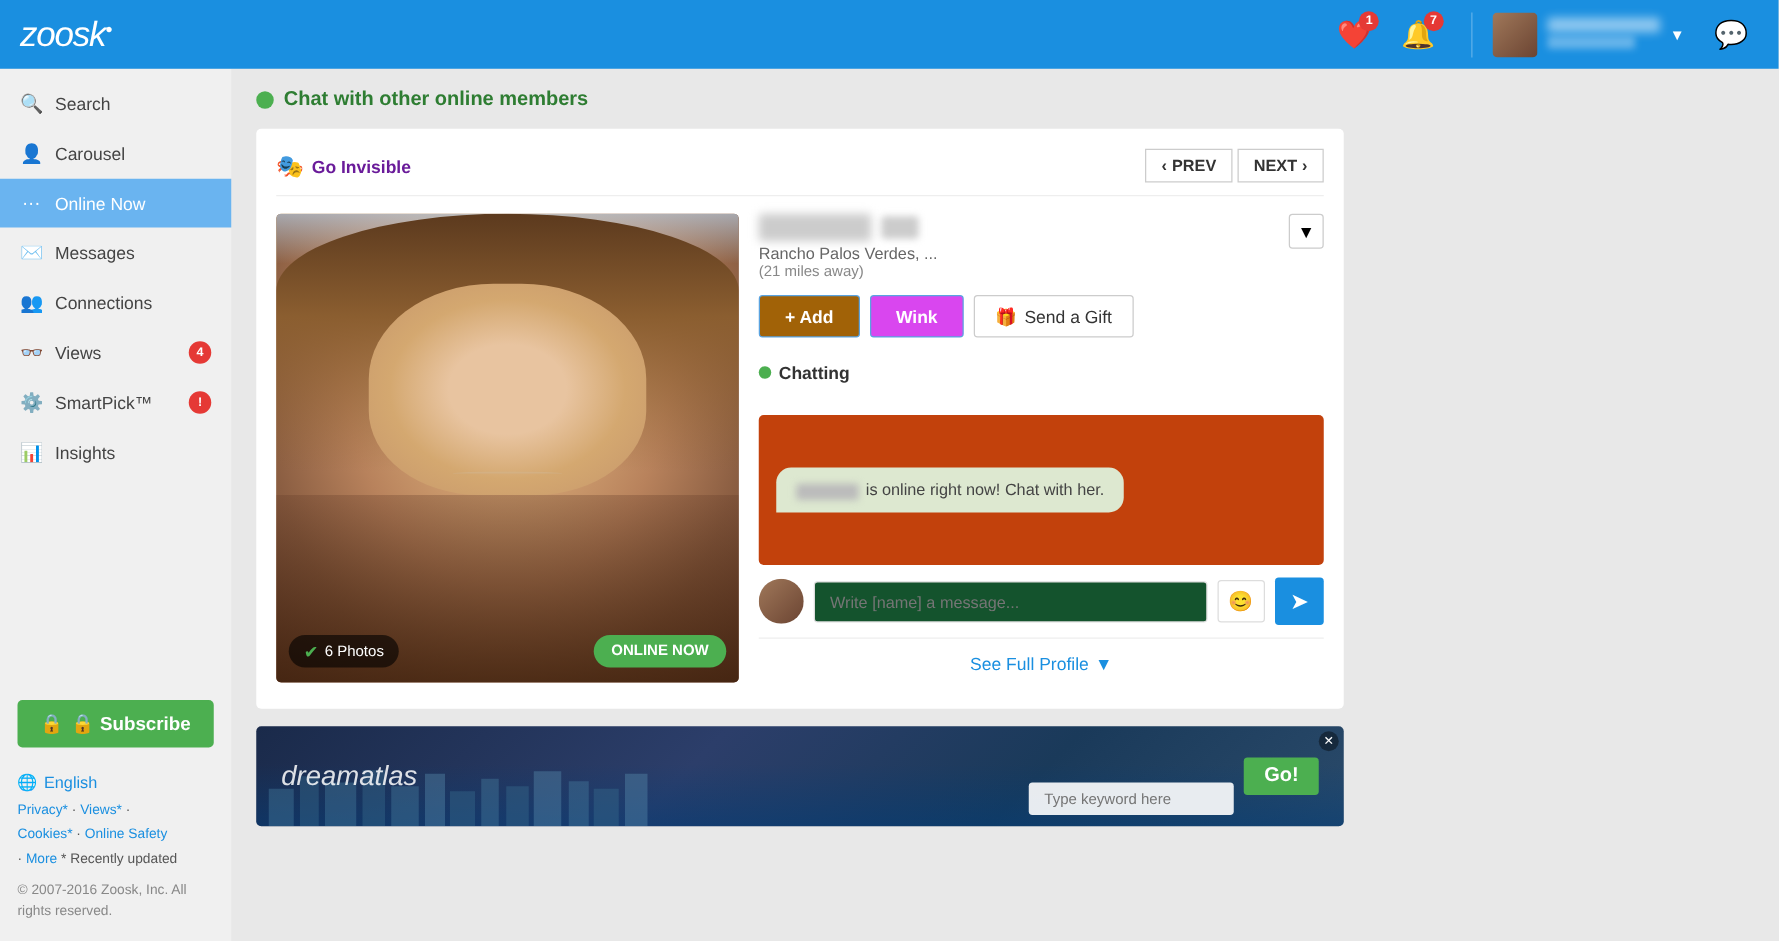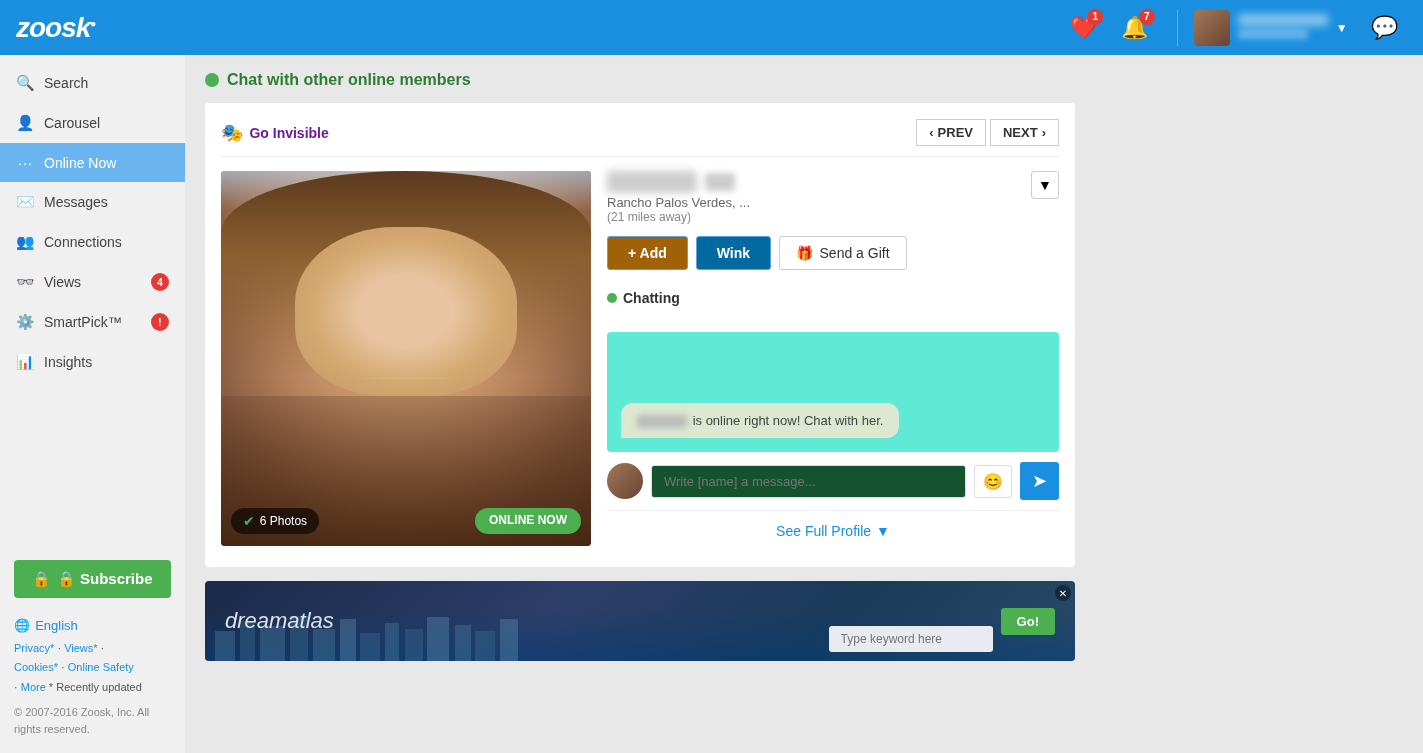--- a/index.html
+++ b/index.html
@@ -10,21 +10,21 @@
       background: #1a8fe0;
       height: 55px;
       display: flex;
       align-items: center;
       padding: 0 16px;
       position: relative;
     }
     .header-logo {
       color: white;
       font-size: 28px;
-      font-weight: bold;
+      font-weight: normal;
       font-style: italic;
       margin-right: auto;
       letter-spacing: -1px;
     }
     .header-logo span { color: #fff; }
     .logo-dot { color: #ff3b3b; font-size: 10px; vertical-align: super; }
     .header-icons {
       display: flex;
       align-items: center;
       gap: 8px;
@@ -380,21 +380,21 @@
       background: #a16207;
       color: white;
       border: 1px solid #5aa3e0;
       padding: 8px 20px;
       border-radius: 3px;
       font-size: 14px;
       font-weight: bold;
       cursor: pointer;
     }
     .btn-wink {
-      background: #0369a1;
+      background: #d946ef;
       color: white;
       border: 1px solid #5aa3e0;
       padding: 8px 20px;
       border-radius: 3px;
       font-size: 14px;
       font-weight: bold;
       cursor: pointer;
     }
     .btn-gift {
       background: white;
@@ -421,27 +421,27 @@
       padding: 6px 0;
     }
     .chatting-dot {
       width: 10px; height: 10px;
       border-radius: 50%;
       background: #4caf50;
     }
 
     
     .chat-area {
-      background: #5eead4;
+      background: #c2410c;
       border-radius: 4px;
       padding: 14px;
       min-height: 120px;
       margin-bottom: 10px;
       display: flex;
-      align-items: flex-end;
+      align-items: center;
     }
     .chat-bubble {
       background: #dde8d0;
       border-radius: 12px 12px 12px 0;
       padding: 10px 16px;
       font-size: 13px;
       color: #444;
       max-width: 90%;
     }
     .blurred-inline {
@@ -559,21 +559,21 @@
       width: 164px;
       color: #aaa;
       margin-top: 36px;
     }
     .ad-btn {
       background: #4caf50;
       color: white;
       border: none;
       border-radius: 3px;
       padding: 6px 16px;
-      font-size: 13px;
+      font-size: 16px;
       font-weight: bold;
       cursor: pointer;
     }
     .ad-logo-text {
       position: absolute;
       left: 20px;
       color: white;
       font-size: 22px;
       font-style: italic;
       opacity: 0.85;

